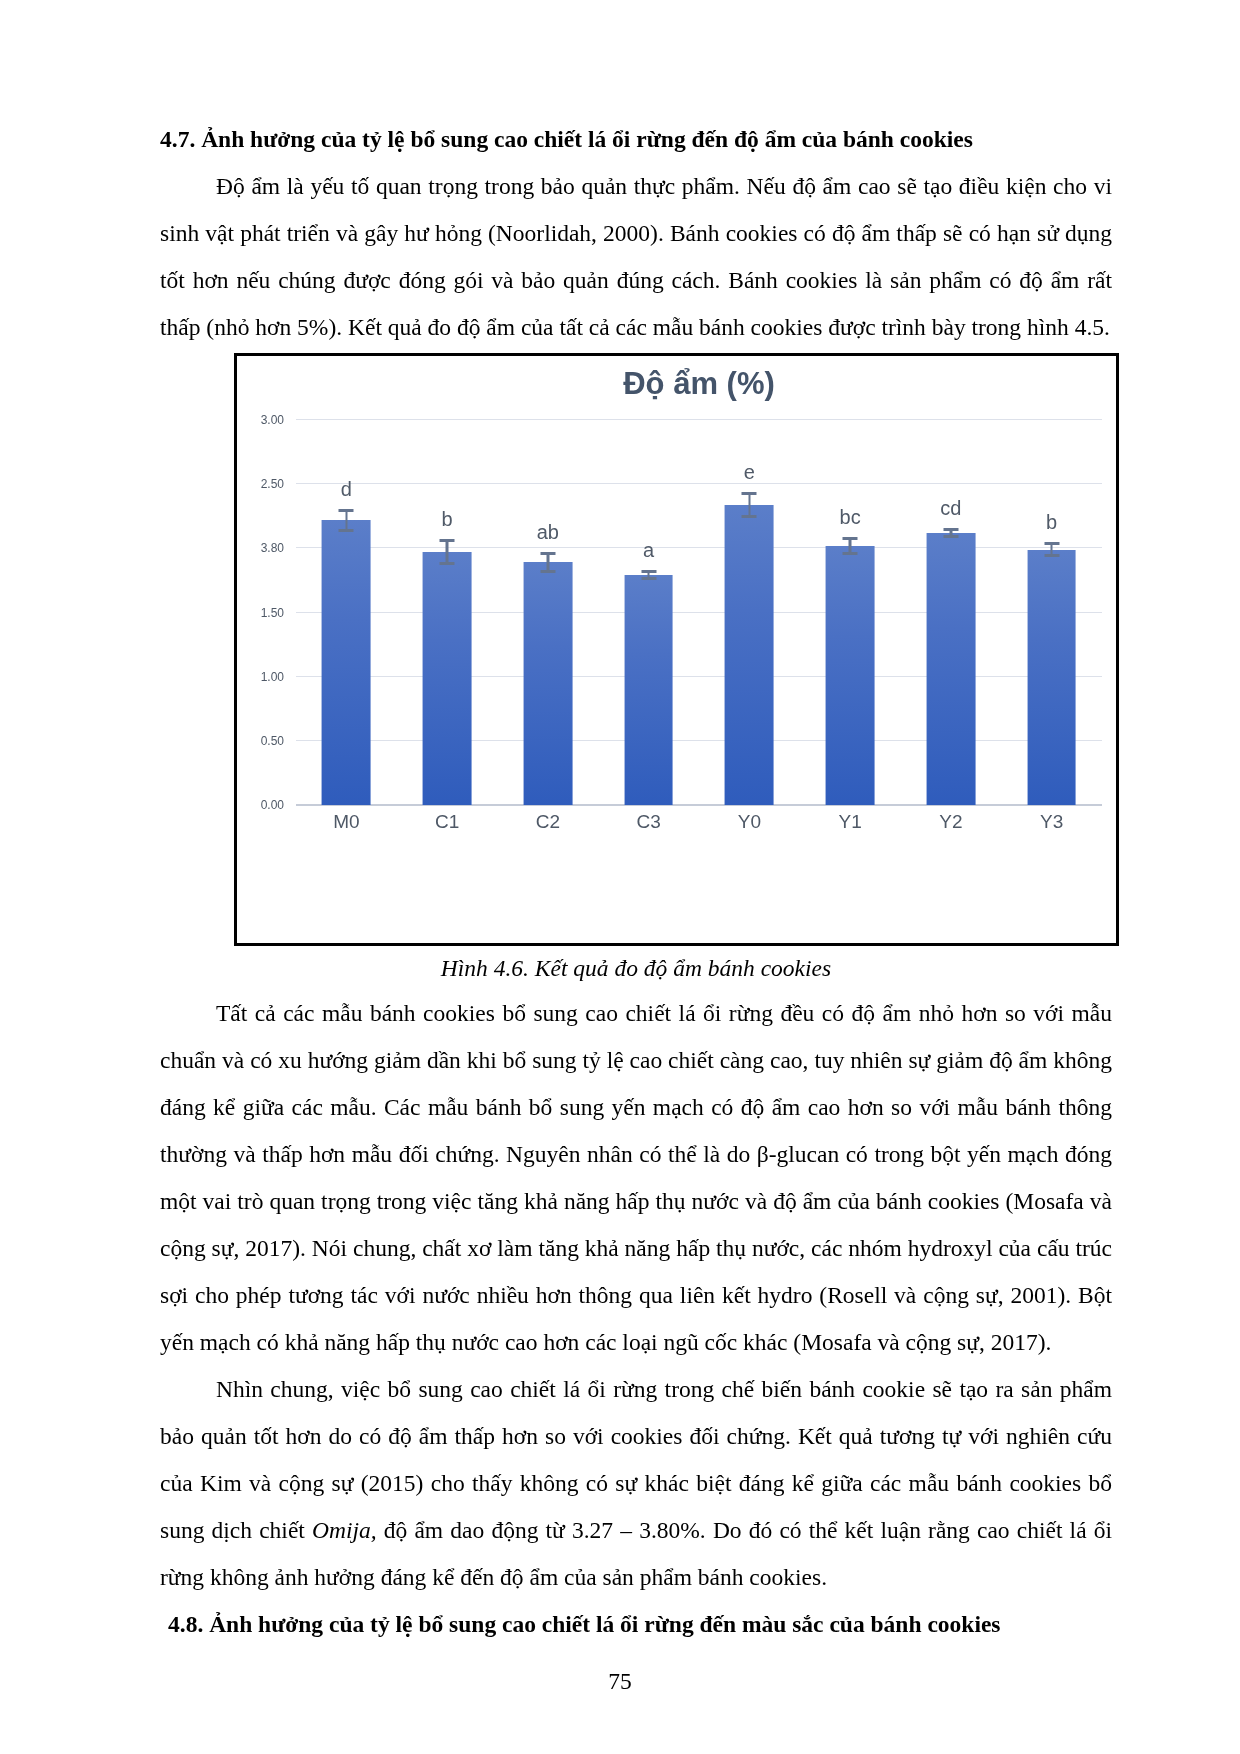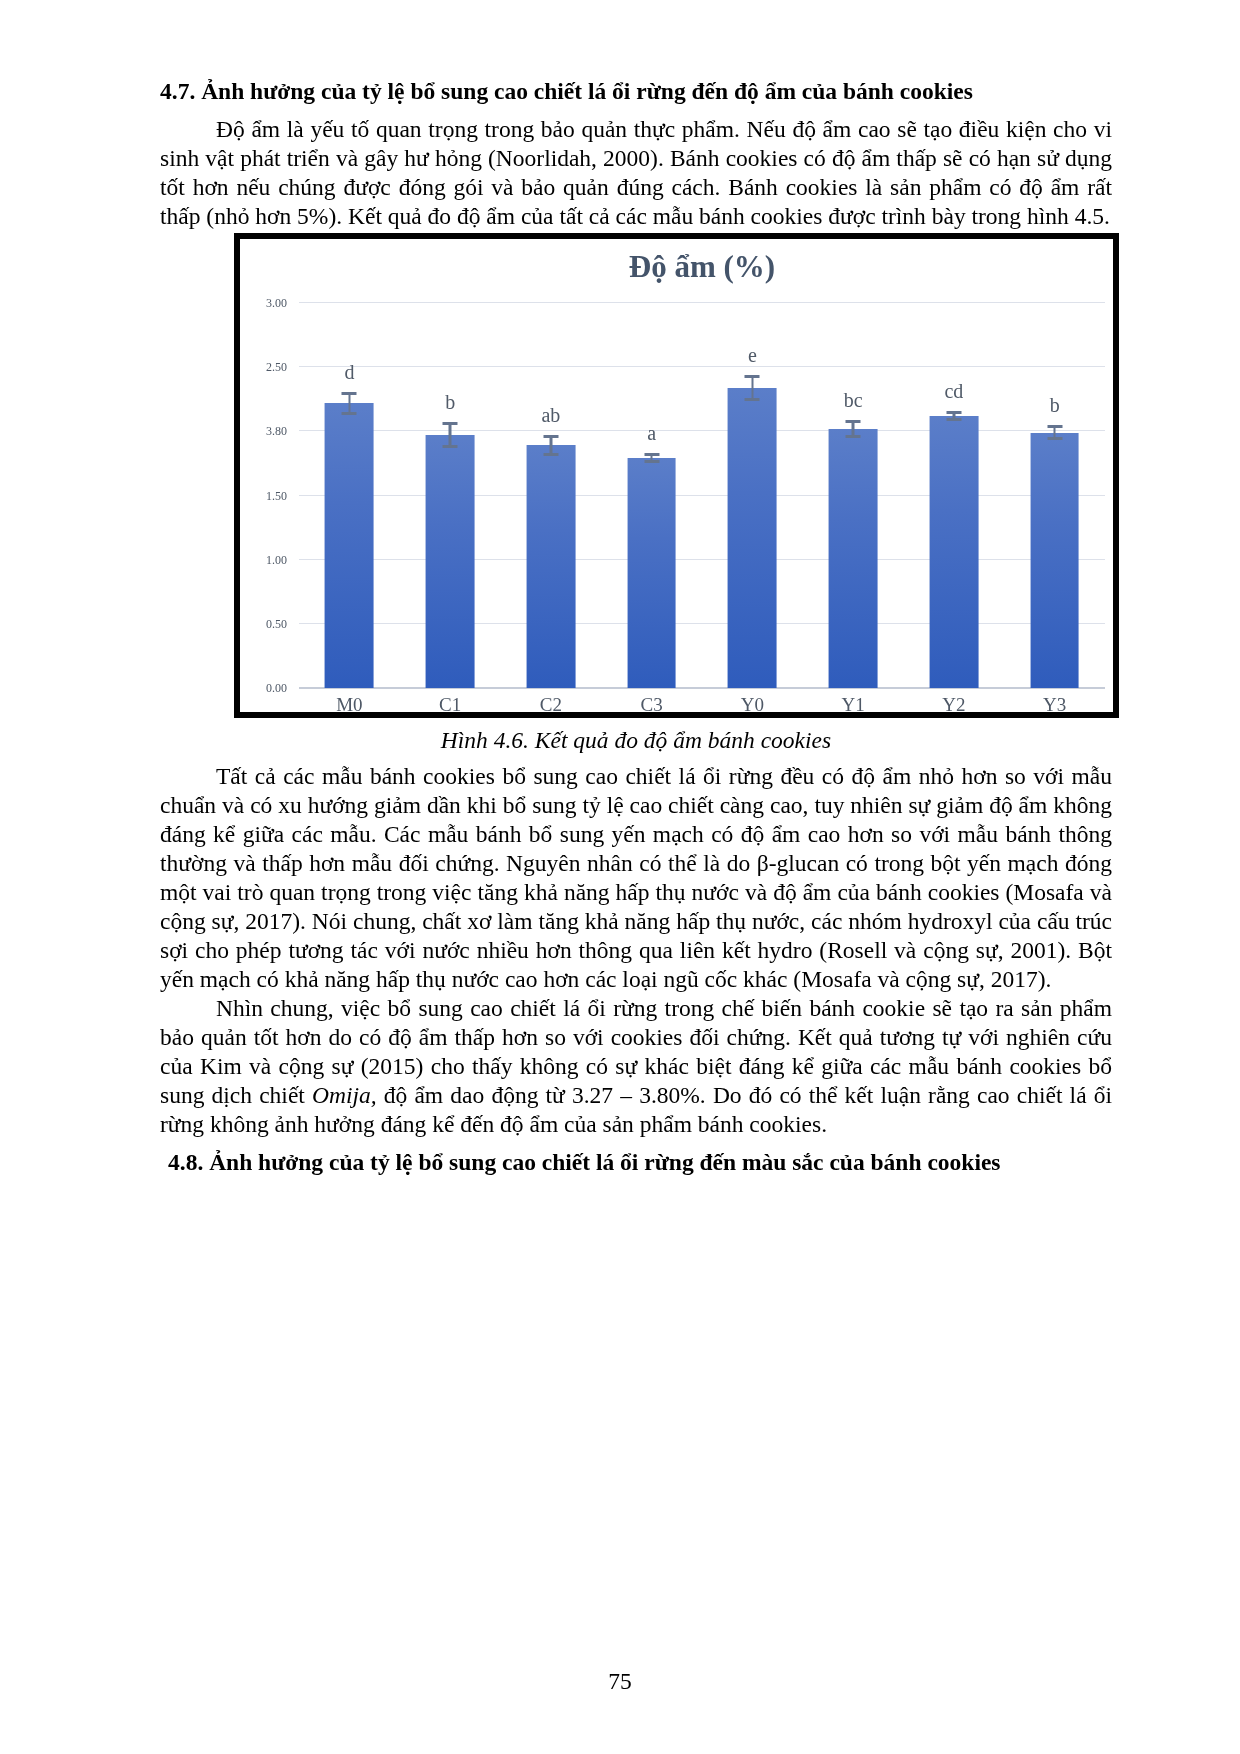--- a/index.html
+++ b/index.html
@@ -3,38 +3,38 @@
 <meta charset="utf-8">
 <style>
   * { box-sizing: border-box; }
   html,body { margin:0; padding:0; }
   body {
     width:1240px; height:1754px; background:#ffffff;
     font-family:"Liberation Serif", serif; color:#000;
     position:relative; overflow:hidden;
   }
   .page { position:relative; width:1240px; height:1754px; }
-  .content { margin-left:160px; width:952px; padding-top:68px; }
+  .content { margin-left:160px; width:952px; padding-top:116px; }
 
   h2.sec {
     font-size:23.5px; font-weight:bold; line-height:47px; margin:0;
     text-align:justify;
   }
   h2.sec48 { padding-left:8px; }
   p.body-par {
-    font-size:23.5px; line-height:29px; margin:0;
+    font-size:23.5px; line-height:47px; margin:0;
     text-align:justify; text-indent:56px;
   }
 
   figure { margin:0; }
   .chart-frame {
     position:relative; margin-left:74px; margin-top:2px;
-    width:885px; height:485px; background:#fff;
-    border:6px solid #000000;
-    font-family:Liberation Serif, serif;
+    width:885px; height:593px; background:#fff;
+    border:3px solid #000000;
+    font-family:Liberation Sans, sans-serif;
   }
   .chart-title {
     position:absolute; top:10px; left:59px; width:806px;
     text-align:center; font-size:31px; font-weight:bold; color:#44546a;
   }
   .plot { position:absolute; left:59px; top:64px; width:806px; height:385px; }
   .gridline {
     position:absolute; left:0; right:0; height:1px; background:#dde1ea;
   }
   .gridline.axisline { height:2px; background:#c6ccd8; }

